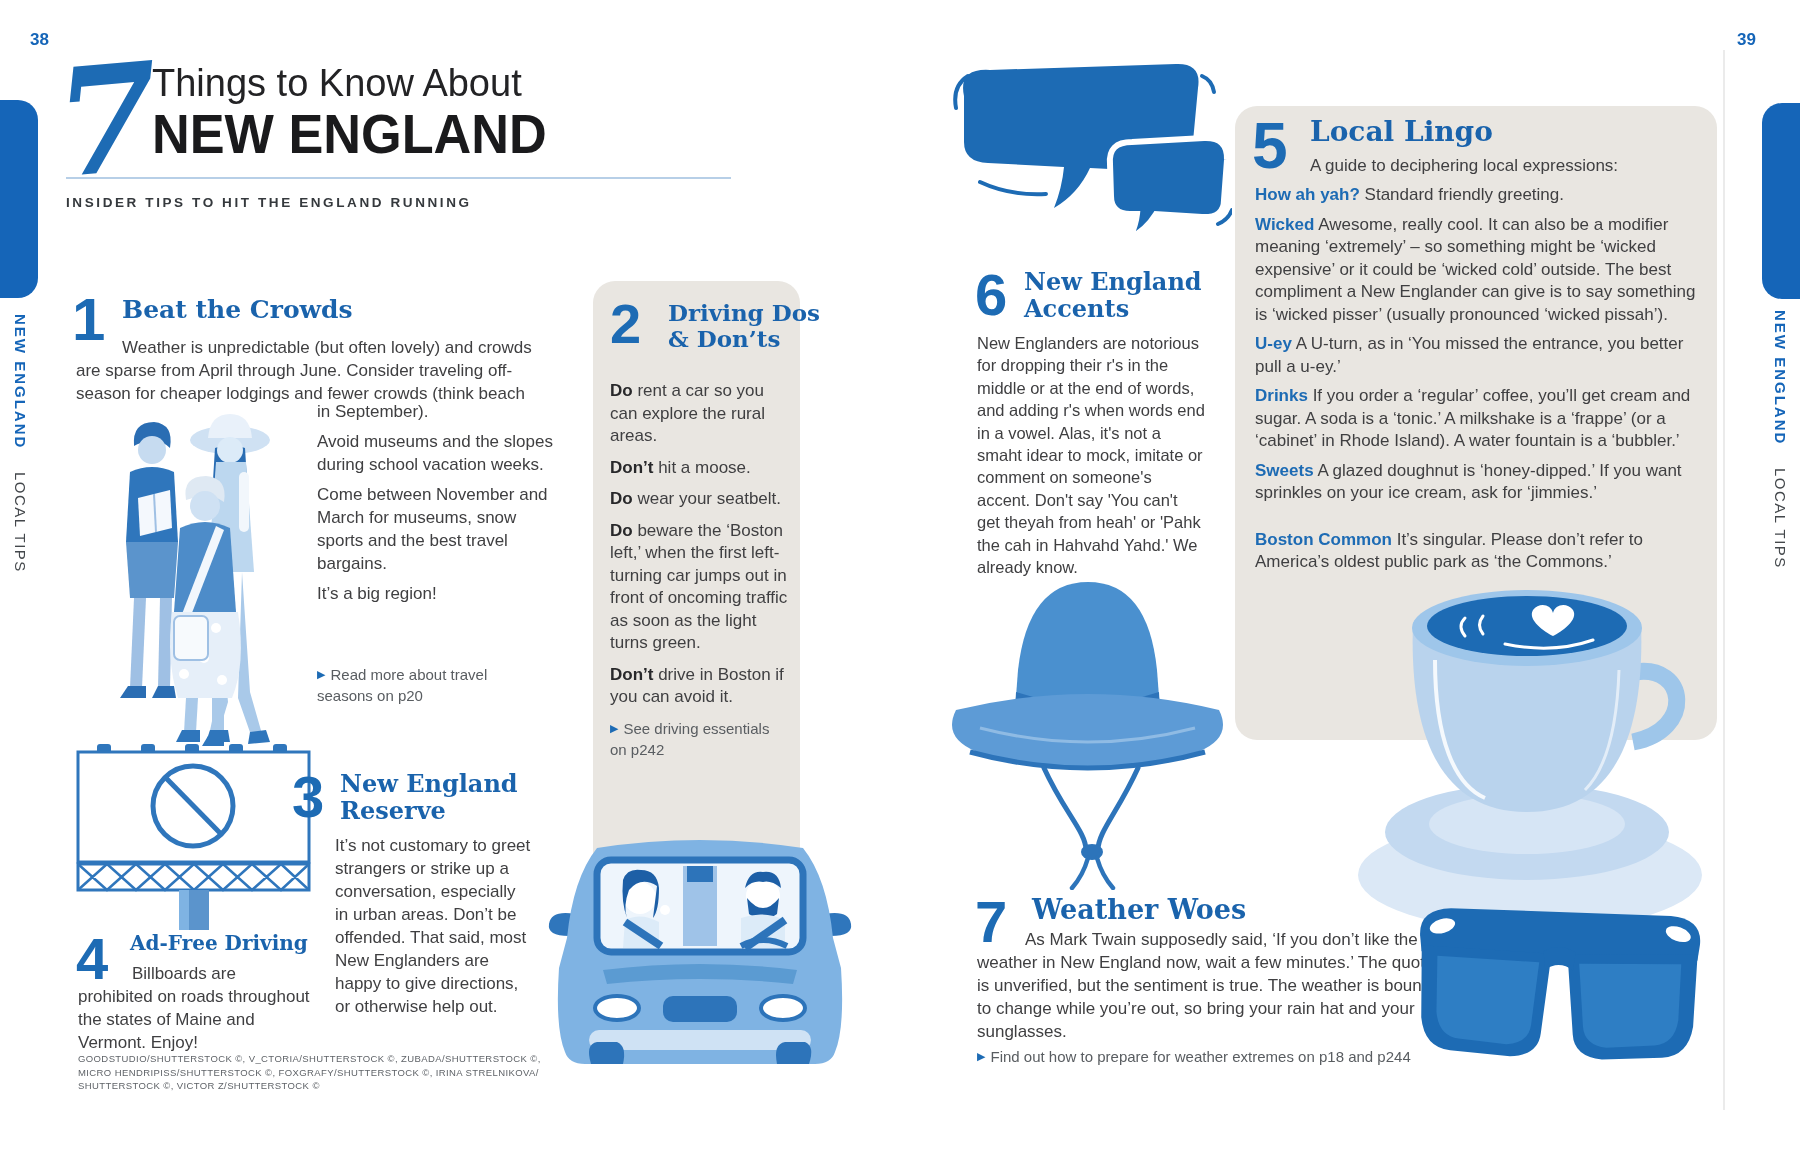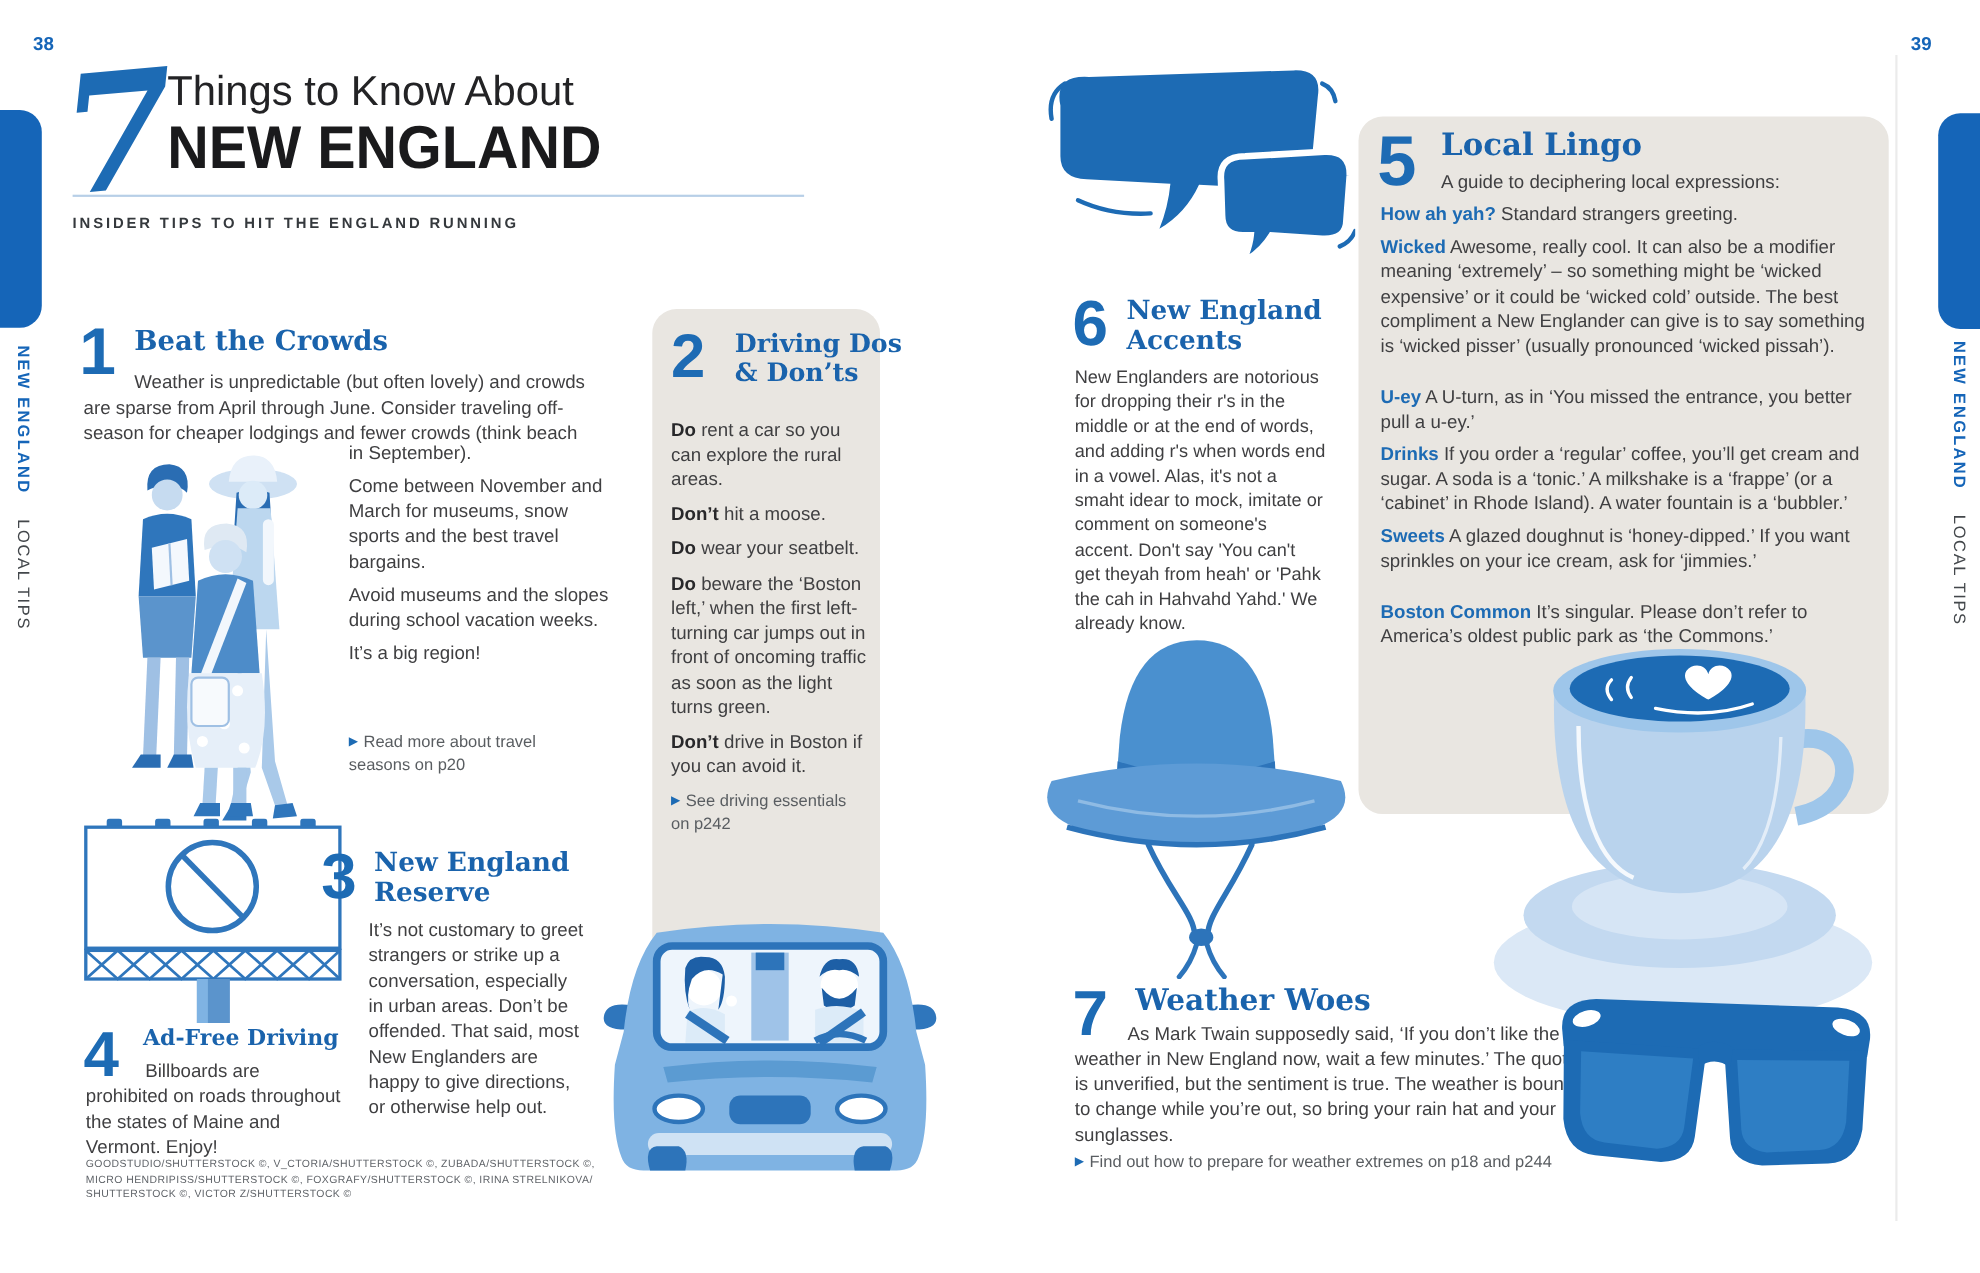--- a/index.html
+++ b/index.html
@@ -59,22 +59,22 @@
 <div class="abs titlemain" style="left:152px;top:102px">NEW ENGLAND</div>
 <div class="abs rule" style="left:66px;top:177px;width:665px"></div>
 <div class="abs subtitle" style="left:66px;top:195px">INSIDER TIPS TO HIT THE ENGLAND RUNNING</div>
 
 <div class="abs num" style="left:72px;top:290px;font-size:60px">1</div>
 <div class="abs shead" style="left:122px;top:296px;font-size:25px">Beat the Crowds</div>
 <div class="abs body indent1" style="left:76px;top:336px;width:478px">Weather is unpredictable (but often lovely) and crowds are sparse from April through June. Consider traveling off-season for cheaper lodgings and fewer crowds (think beach</div>
 
 <div class="abs body" style="left:317px;top:400px;width:237px">
   <p>in September).</p>
+  <p>Avoid museums and the slopes during school vacation weeks.</p>
   <p>Come between November and March for museums, snow sports and the best travel bargains.</p>
-  <p>Avoid museums and the slopes during school vacation weeks.</p>
   <p>It’s a big region!</p>
 </div>
 <div class="abs link" style="left:317px;top:664px;width:185px">
   <span class="arrow">▶</span><span>Read more about travel seasons on p20</span>
 </div>
 
 <svg class="abs" style="left:112px;top:402px" width="195" height="345" viewBox="0 0 195 345">
 
   <ellipse cx="118" cy="38" rx="40" ry="14" fill="#cfe1f3"></ellipse>
   <path d="M96,36 Q98,12 118,12 Q138,12 140,36 Z" fill="#e9f1fa"></path>
@@ -194,22 +194,22 @@
   <path d="M252,20 Q262,24 264,36" stroke="#1d6bb4" stroke-width="4" fill="none" stroke-linecap="round"></path>
   <path d="M160,108 Q158,86 182,86 L254,82 Q278,81 277,104 L274,144 Q274,162 252,161 L206,158 Q196,174 180,182 Q186,168 187,158 L180,158 Q161,158 161,140 Z" fill="#1d6bb4" stroke="#ffffff" stroke-width="6"></path>
   <path d="M268,168 Q278,164 282,154" stroke="#1d6bb4" stroke-width="4" fill="none" stroke-linecap="round"></path>
 </svg>
 
 <div class="abs graybox" style="left:1235px;top:106px;width:482px;height:634px"></div>
 <div class="abs num" style="left:1252px;top:114px;font-size:64px">5</div>
 <div class="abs shead" style="left:1310px;top:116px;font-size:28px">Local Lingo</div>
 <div class="abs body" style="left:1310px;top:154px;width:400px">A guide to deciphering local expressions:</div>
 <div class="abs body" style="left:1255px;top:184px;width:452px;line-height:22.5px">
-  <div class="item" style="margin-bottom:7px"><span class="term">How ah yah?</span><span> Standard strangers greeting.</span></div>
-  <div class="item" style="margin-bottom:24px"><span class="term">Wicked</span><span> Awesome, really cool. It can also be a modifier meaning ‘extremely’ – so something might be ‘wicked expensive’ or it could be ‘wicked cold’ outside. The best compliment a New Englander can give is to say something is ‘wicked pisser’ (usually pronounced ‘wicked pissah’).</span></div>
+  <div class="item" style="margin-bottom:7px"><span class="term">How ah yah?</span><span> Standard friendly greeting.</span></div>
+  <div class="item" style="margin-bottom:7px"><span class="term">Wicked</span><span> Awesome, really cool. It can also be a modifier meaning ‘extremely’ – so something might be ‘wicked expensive’ or it could be ‘wicked cold’ outside. The best compliment a New Englander can give is to say something is ‘wicked pisser’ (usually pronounced ‘wicked pissah’).</span></div>
   <div class="item" style="margin-bottom:7px"><span class="term">U-ey</span><span> A U-turn, as in ‘You missed the entrance, you better pull a u-ey.’</span></div>
   <div class="item" style="margin-bottom:7px"><span class="term">Drinks</span><span> If you order a ‘regular’ coffee, you’ll get cream and sugar. A soda is a ‘tonic.’ A milkshake is a ‘frappe’ (or a ‘cabinet’ in Rhode Island). A water fountain is a ‘bubbler.’</span></div>
   <div class="item" style="margin-bottom:24px"><span class="term">Sweets</span><span> A glazed doughnut is ‘honey-dipped.’ If you want sprinkles on your ice cream, ask for ‘jimmies.’</span></div>
   <div class="item" style="margin-bottom:7px"><span class="term">Boston Common</span><span> It’s singular. Please don’t refer to America’s oldest public park as ‘the Commons.’</span></div>
 </div>
 
 <div class="abs num" style="left:975px;top:266px;font-size:58px">6</div>
 <div class="abs shead" style="left:1024px;top:268px;font-size:24px">New England
 Accents</div>
 <div class="abs body" style="left:977px;top:332px;width:228px;font-size:16.5px;line-height:22.4px">New Englanders are notorious for dropping their r's in the middle or at the end of words, and adding r's when words end in a vowel. Alas, it's not a smaht idear to mock, imitate or comment on someone's accent. Don't say 'You can't get theyah from heah' or 'Pahk the cah in Hahvahd Yahd.' We already know.</div>

